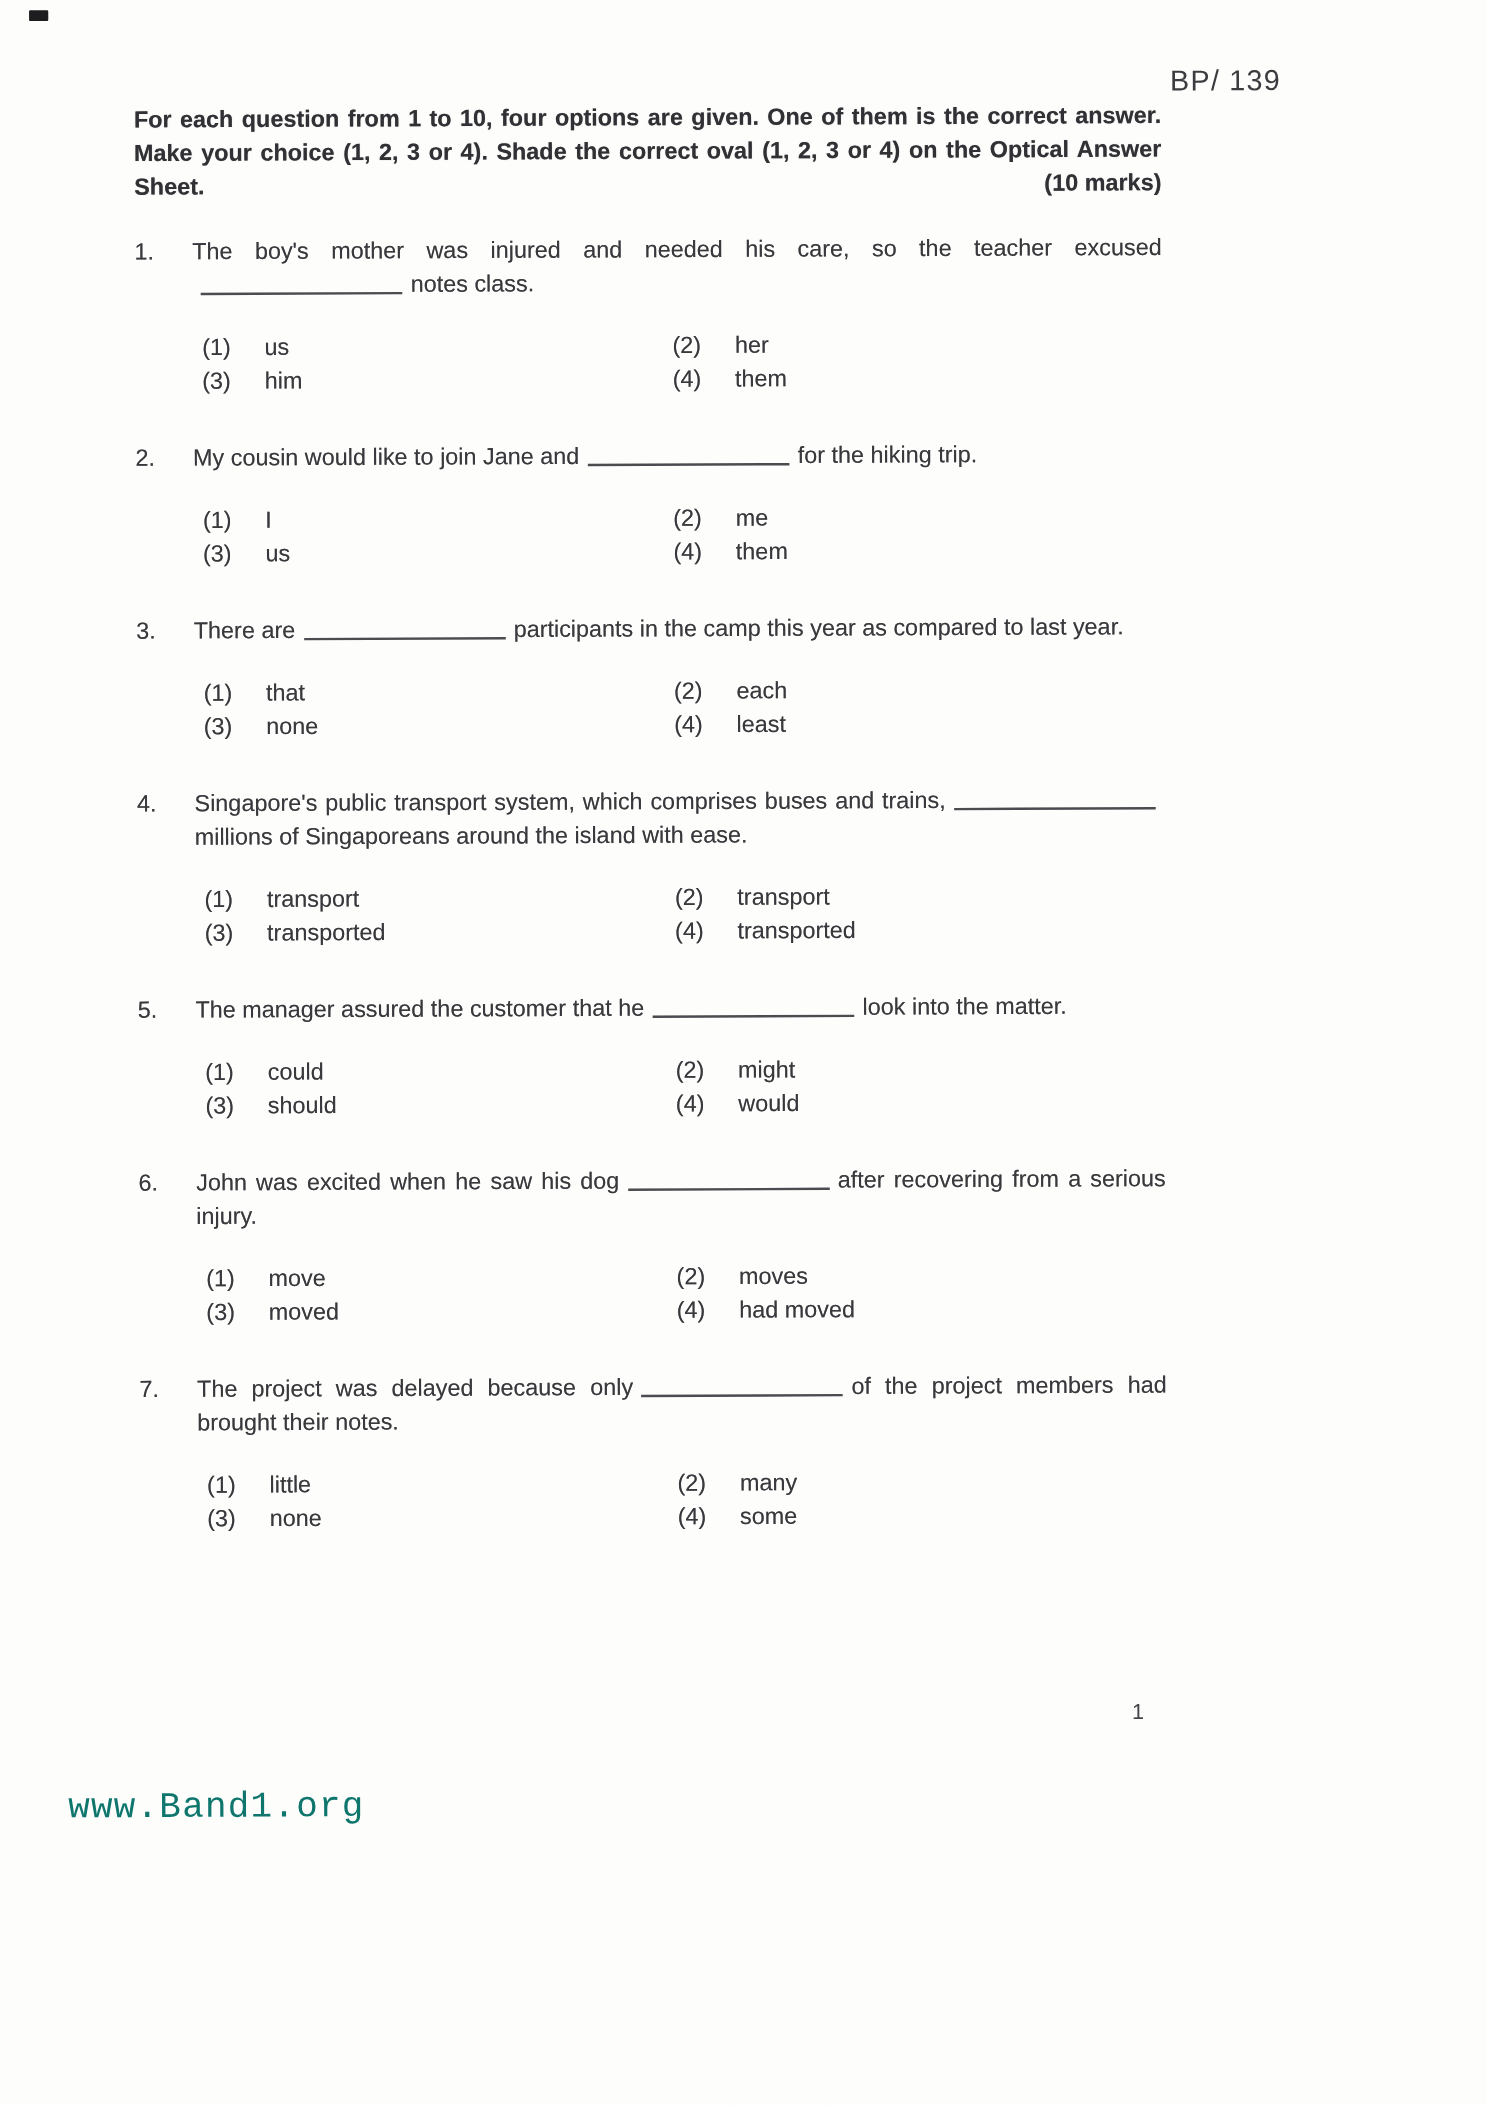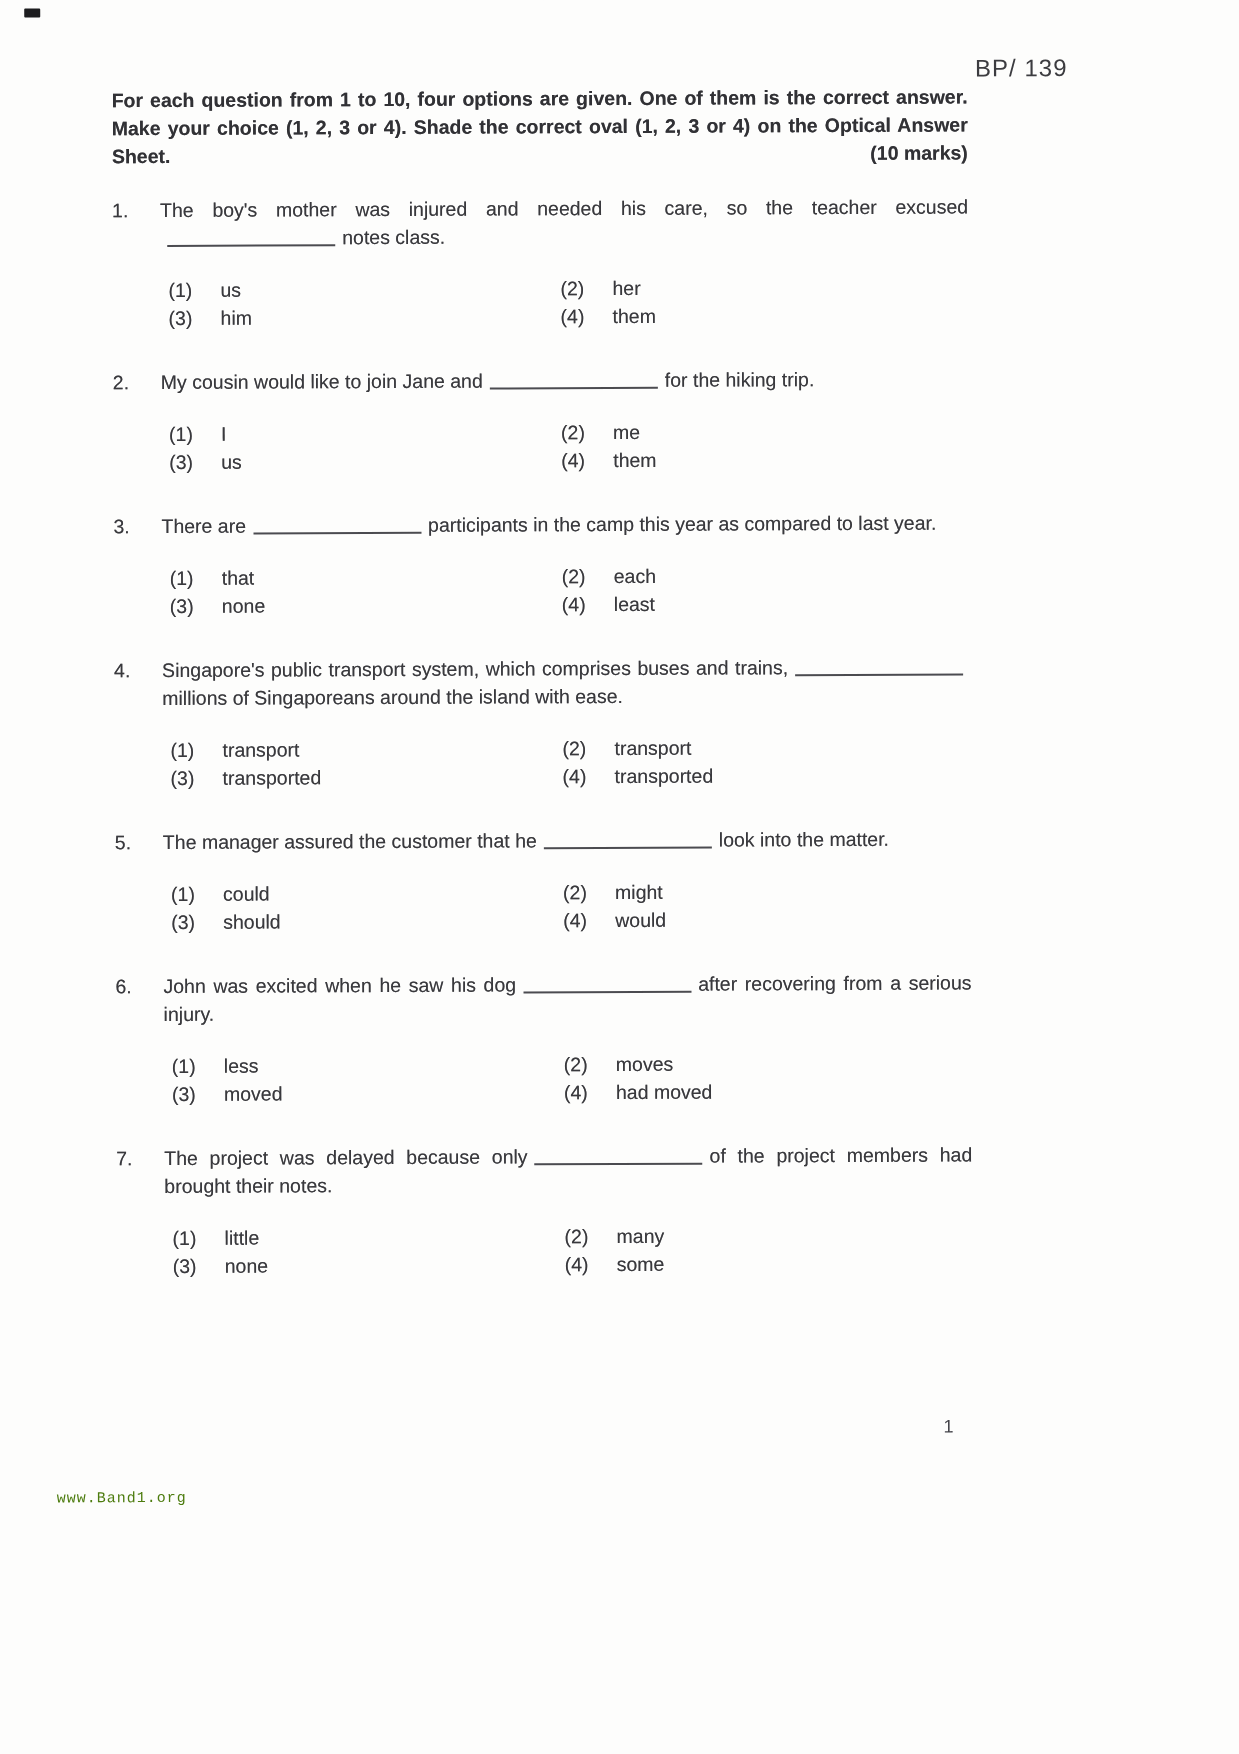--- a/index.html
+++ b/index.html
@@ -114,23 +114,23 @@
     top: 1418px;
     right: 288px;
     font-size: 18px;
     color: #44444a;
   }
   .footer-url {
     position: absolute;
     left: 54px;
     top: 1488px;
     font-family: "Liberation Mono", "DejaVu Sans Mono", monospace;
-    font-size: 15px;
+    font-size: 30px;
     letter-spacing: 1px;
-    color: #4d7c0f;
+    color: #0f766e;
   }
 </style>
 </head>
 <body>
 
 <div class="sheet">
   <div class="scan-mark"></div>
   <div class="header-ref">BP/ 139</div>
 
   <div class="main">
@@ -200,21 +200,21 @@
           <div class="option"><span class="onum">(4)</span><span class="olabel">would</span></div>
         </div>
       </div>
     </div>
 
     <div class="question">
       <span class="qnum">6.</span>
       <div class="qbody">
         <p class="qtext"><span>John was excited when he saw his dog</span><span class="blank"></span><span>after recovering from a serious injury.</span></p>
         <div class="options">
-          <div class="option"><span class="onum">(1)</span><span class="olabel">less</span></div>
+          <div class="option"><span class="onum">(1)</span><span class="olabel">move</span></div>
           <div class="option"><span class="onum">(2)</span><span class="olabel">moves</span></div>
           <div class="option"><span class="onum">(3)</span><span class="olabel">moved</span></div>
           <div class="option"><span class="onum">(4)</span><span class="olabel">had moved</span></div>
         </div>
       </div>
     </div>
 
     <div class="question">
       <span class="qnum">7.</span>
       <div class="qbody">

